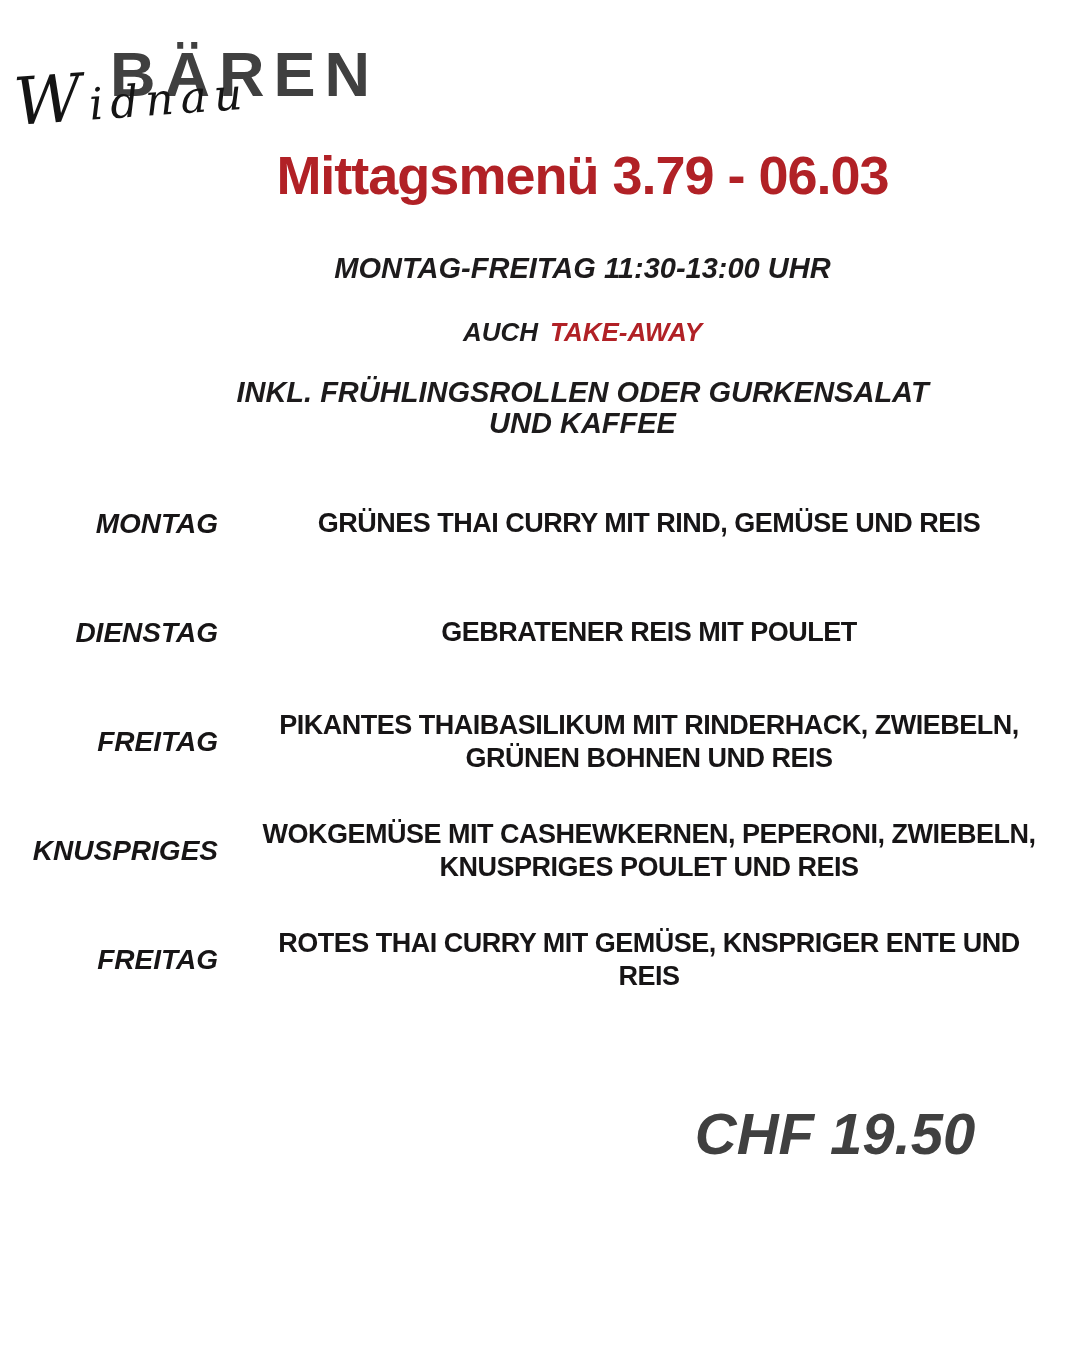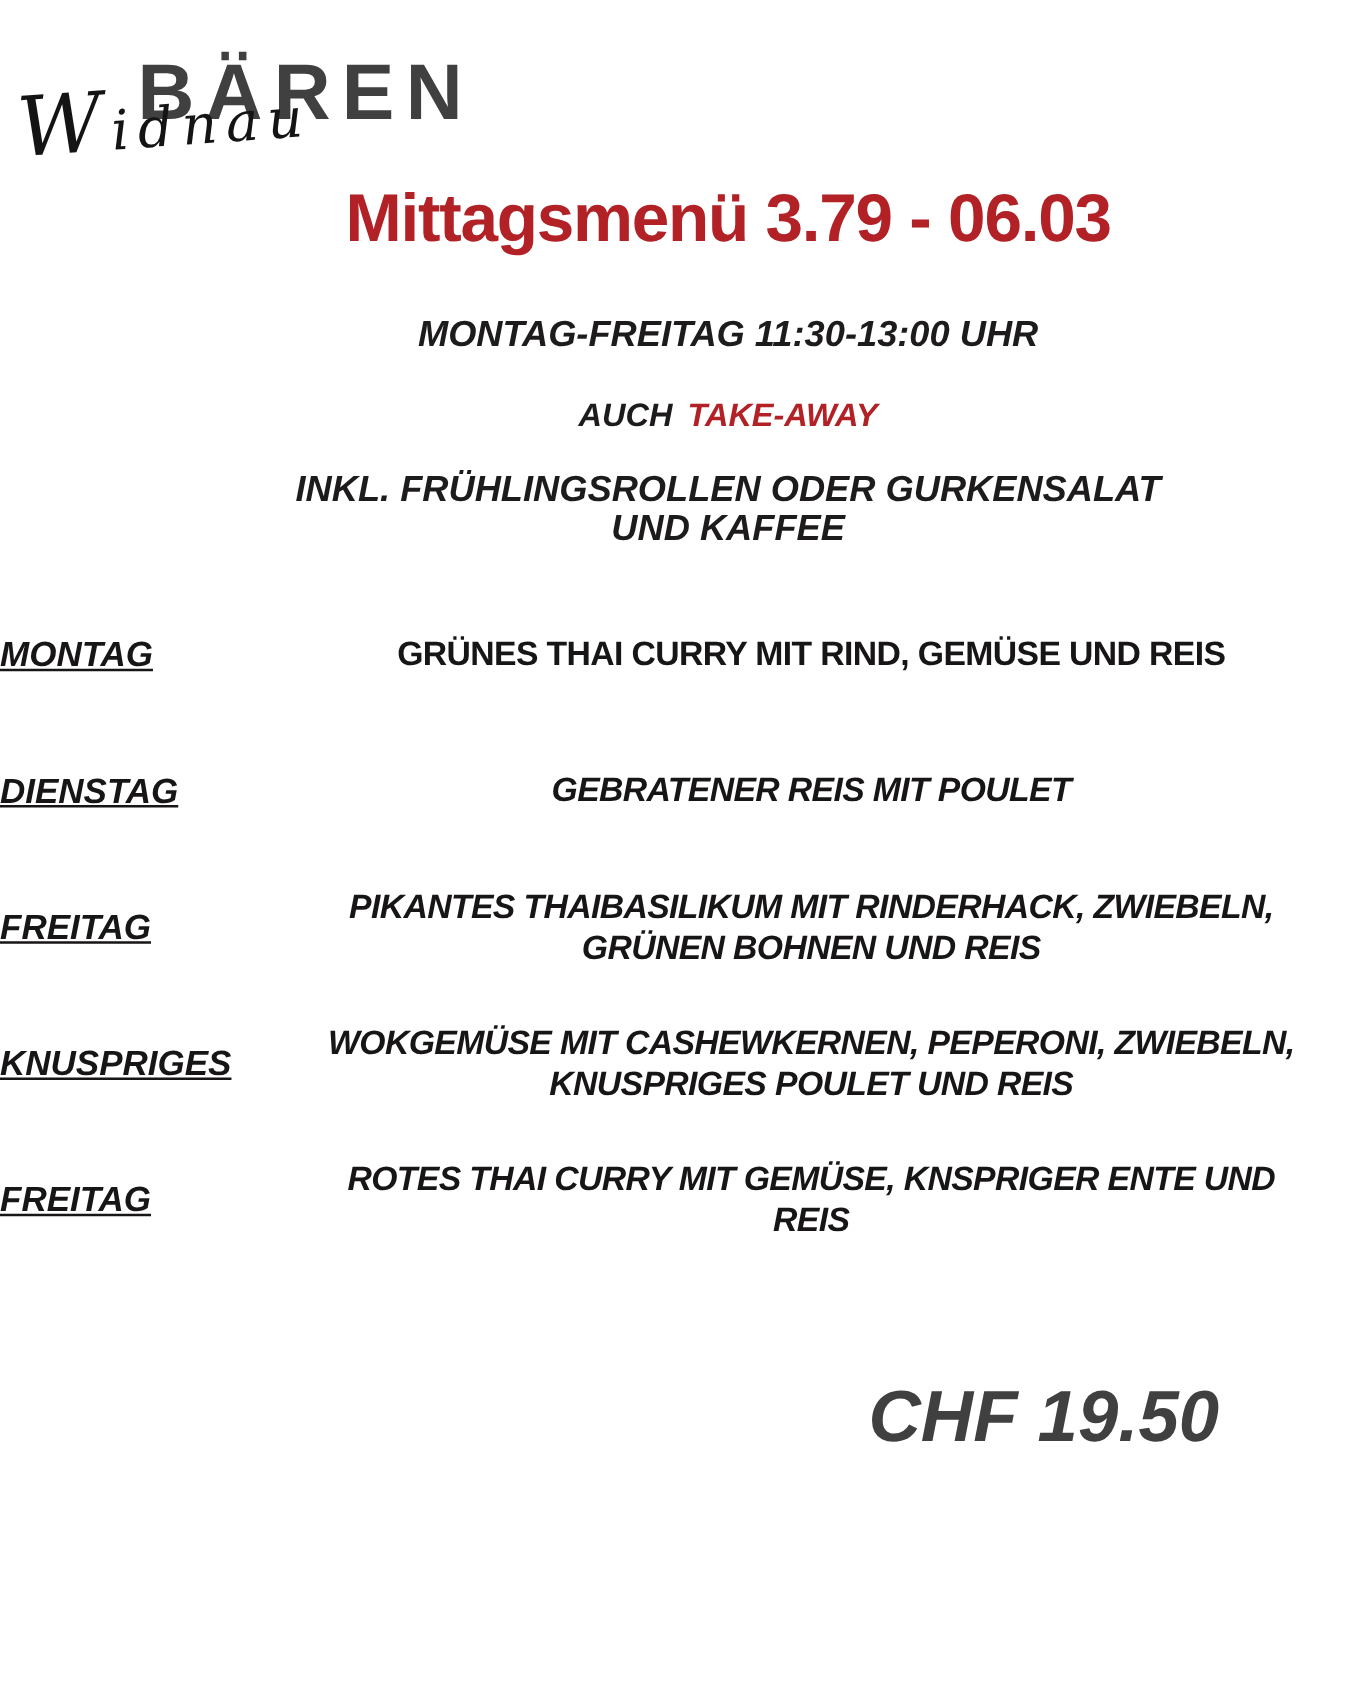--- a/index.html
+++ b/index.html
@@ -52,28 +52,27 @@
   .includes {
     top: 377px;
     font-size: 29px; font-weight: bold; font-style: italic;
     line-height: 31px; white-space: pre-line; color: #1d1b1c;
   }
 
   
   .menu { position: absolute; left: 0; top: 469px; width: 1080px; }
   .menu-row { display: flex; height: 109px; align-items: center; }
   .day-cell {
-    width: 218px; flex: none; text-align: left;
+    width: 218px; flex: none; text-align: right;
     font-size: 28px; font-weight: bold; font-style: italic;
     color: #171516;
-    text-decoration: underline;
   }
   .dish-cell {
     flex: 1; text-align: center; padding: 0 4px;
-    font-size: 27px; font-weight: bold; font-style: italic;
+    font-size: 27px; font-weight: bold; 
     letter-spacing: -0.5px; line-height: 33px;
     white-space: pre-line; color: #171516;
   }
   .dish-cell.upright { font-style: normal; }
 
   
   .price {
     position: absolute; left: 610px; top: 1100px; width: 450px;
     text-align: center;
     font-size: 58px; font-weight: bold; font-style: italic;

